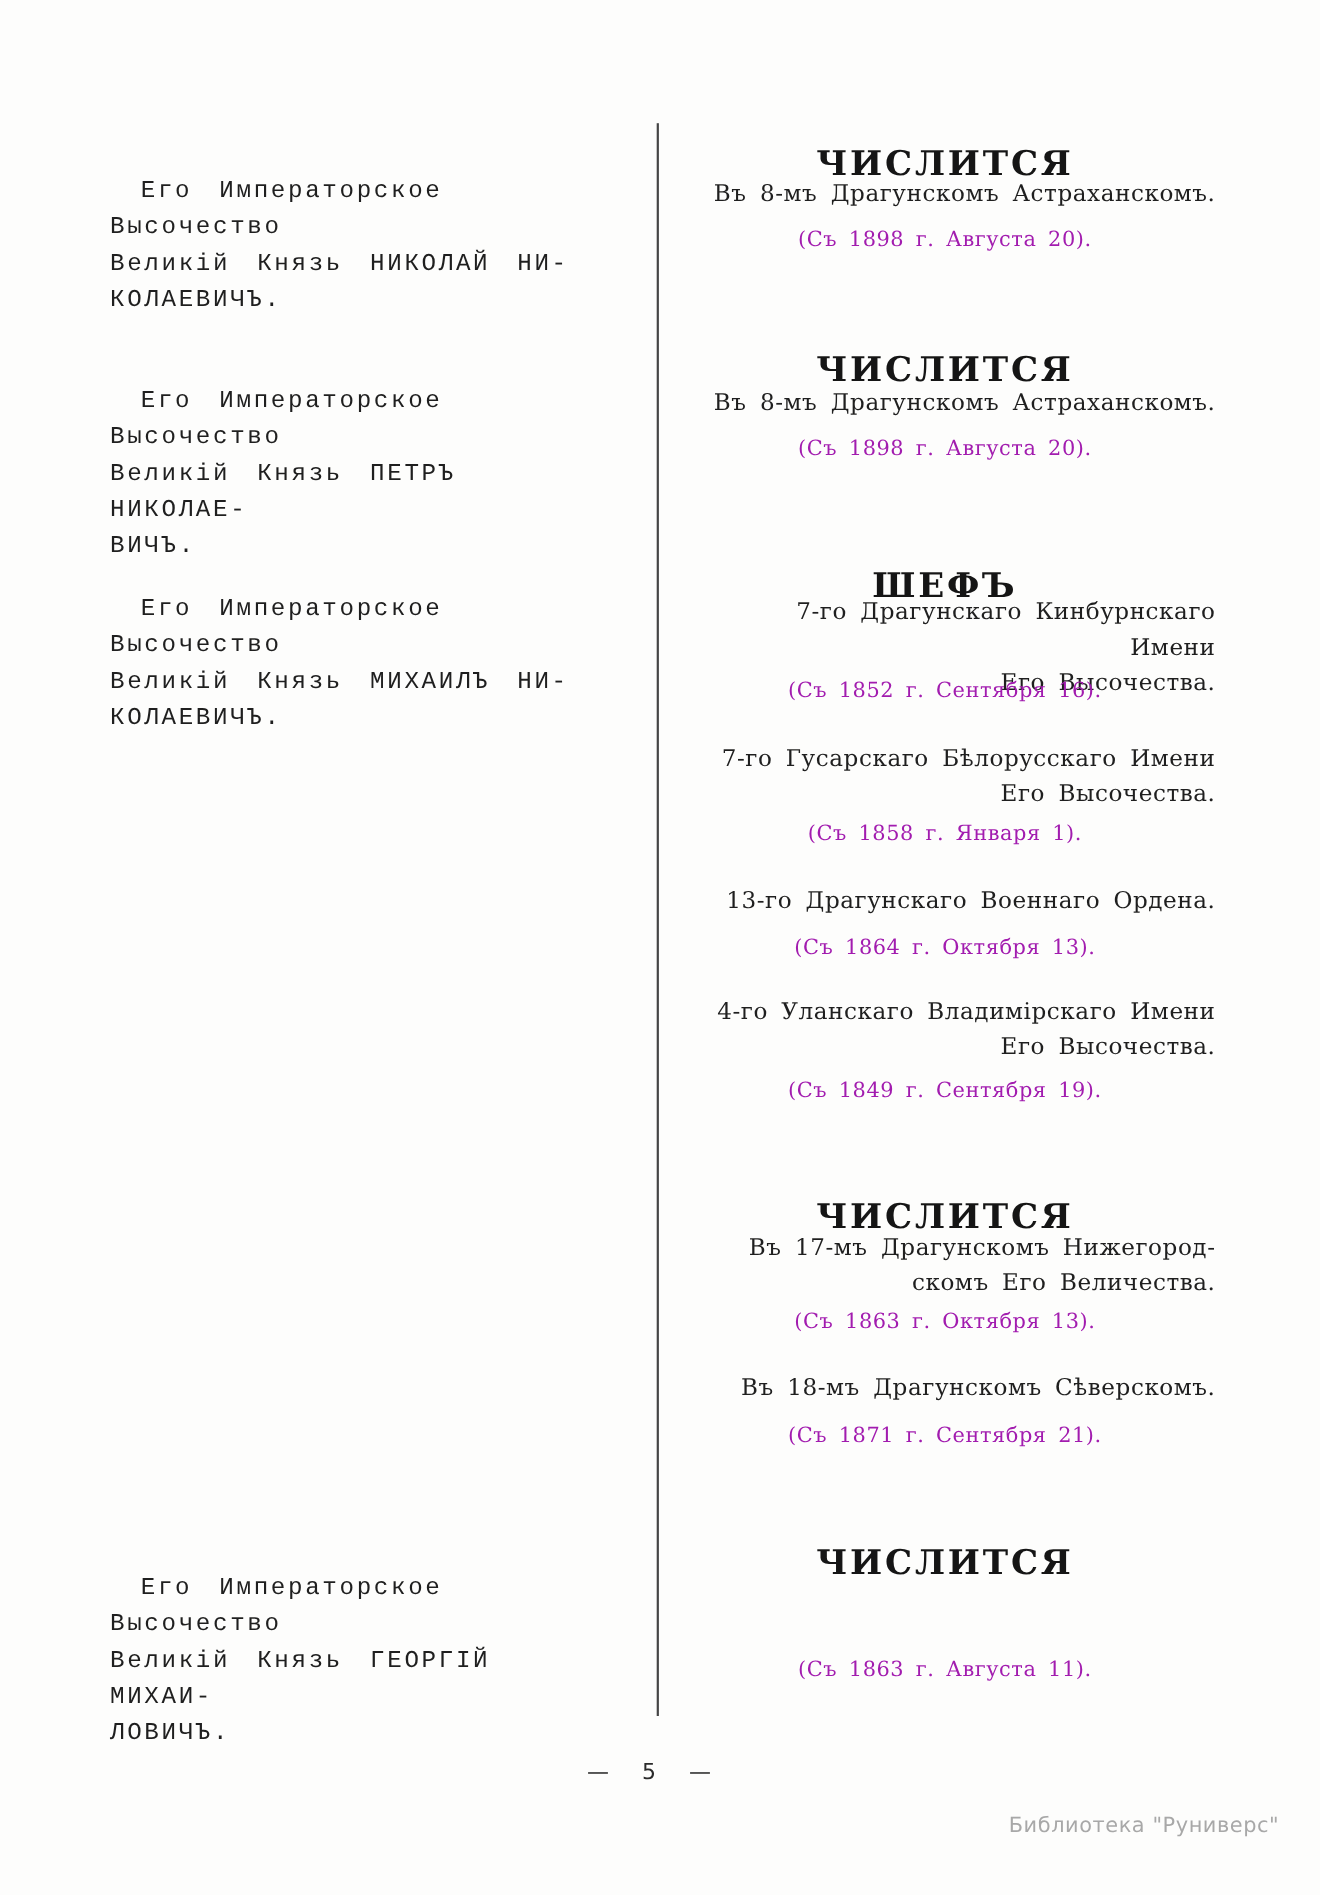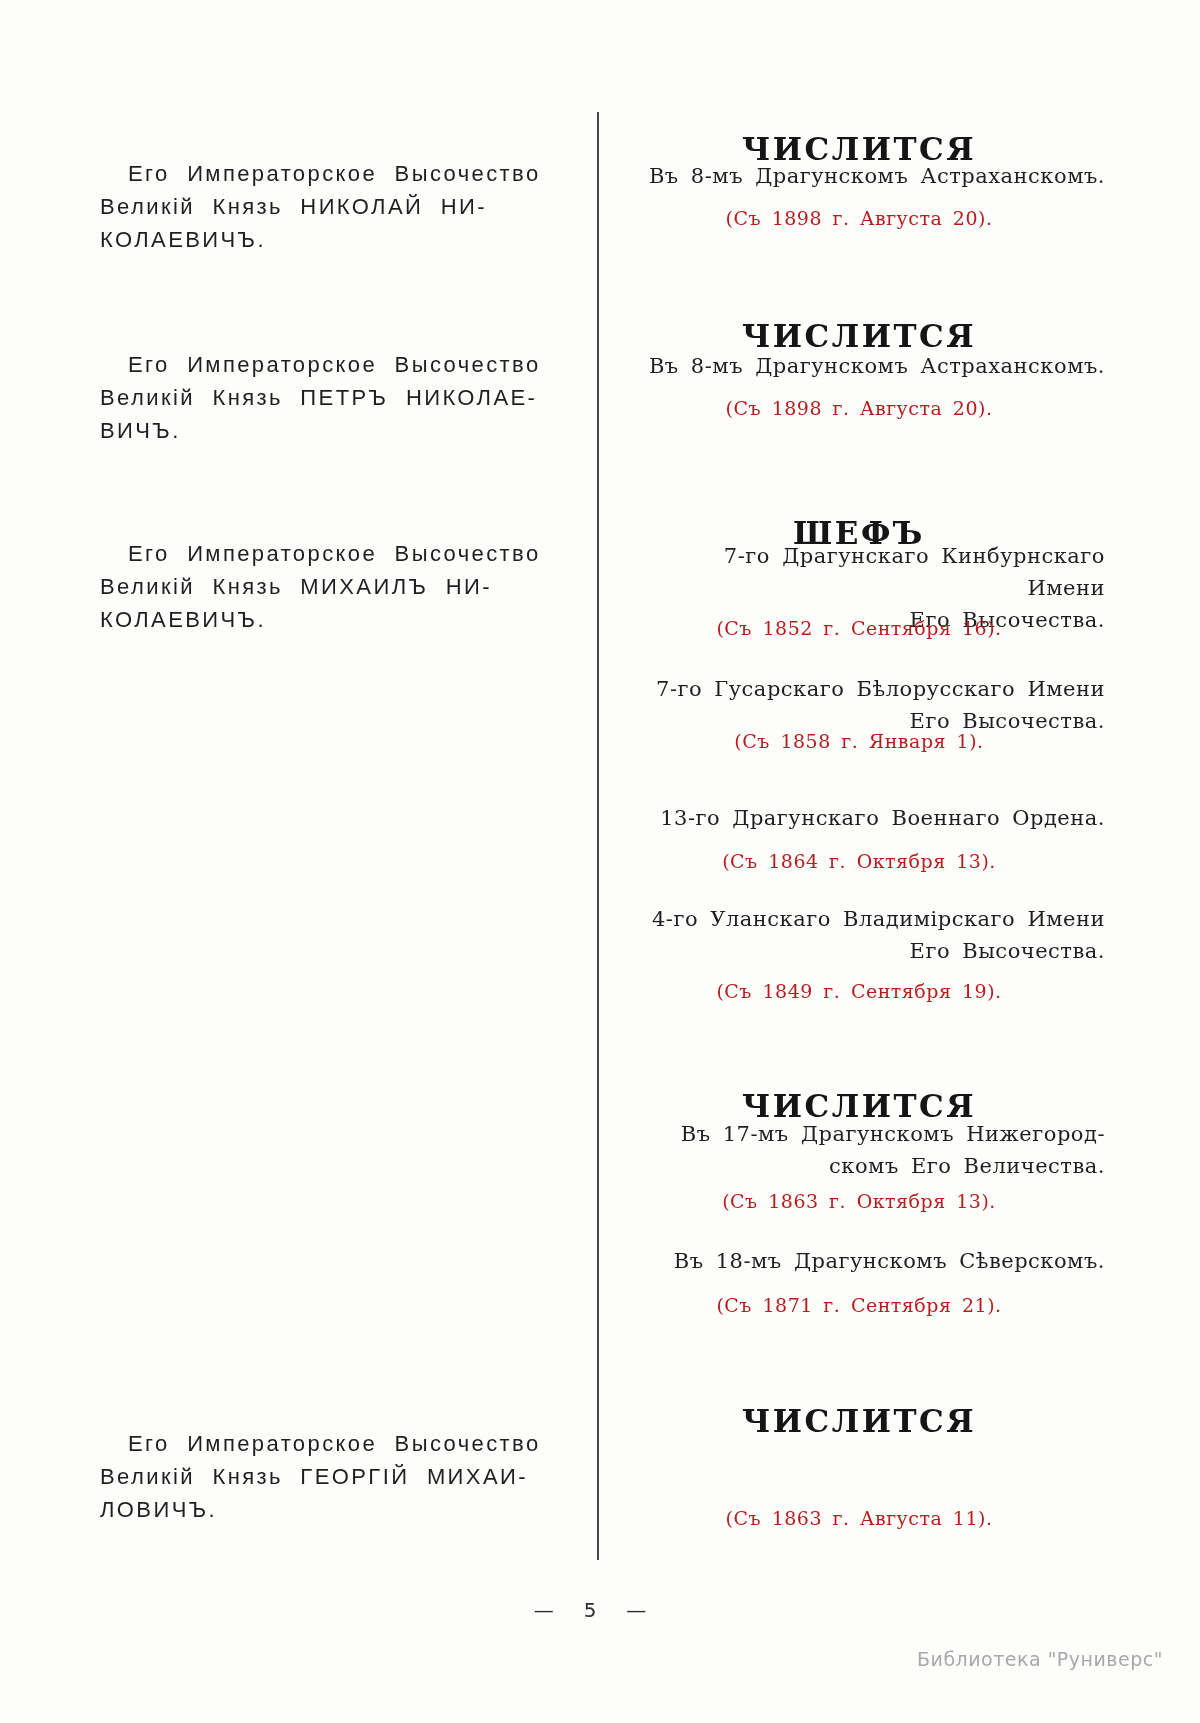--- a/index.html
+++ b/index.html
@@ -17,21 +17,21 @@
     top: 112px;
     width: 2px;
     height: 1448px;
     background: #454545;
   }
   
   .lcol {
     position: absolute;
     left: 100px;
     width: 452px;
-    font-family: Liberation Sans, sans-serif;
+    font-family: Liberation Mono, monospace;
     font-size: 22px;
     line-height: 33px;
     letter-spacing: 2.4px;
     word-spacing: 9px;
     white-space: pre-line;
     text-indent: 28px;
     color: #1f1f1f;
   }
   
   .heading {
@@ -64,21 +64,21 @@
   .rdate {
     position: absolute;
     left: 613px;
     width: 492px;
     text-align: center;
     font-family: "DejaVu Serif", serif;
     font-size: 19px;
     line-height: 26px;
     letter-spacing: 0.5px;
     word-spacing: 4px;
-    color: #b91c1c;
+    color: #a21caf;
   }
   .footer {
     position: absolute;
     left: 440px;
     top: 1598px;
     width: 300px;
     text-align: center;
     font-family: "DejaVu Sans", sans-serif;
     font-size: 20px;
     color: #2a2a2a;
@@ -121,21 +121,21 @@
   <div class="heading" style="top:292px">ЧИСЛИТСЯ</div>
   <div class="rpara" style="top:350px">Въ 8-мъ Драгунскомъ Астраханскомъ.</div>
   <div class="rdate" style="top:395px">(Съ 1898 г. Августа 20).</div>
 
   <div class="heading" style="top:489px">ШЕФЪ</div>
   <div class="rpara" style="top:540px">7-го Драгунскаго Кинбурнскаго Имени
 Его Высочества.</div>
   <div class="rdate" style="top:615px">(Съ 1852 г. Сентября 16).</div>
   <div class="rpara" style="top:673px">7-го Гусарскаго Бѣлорусскаго Имени
 Его Высочества.</div>
-  <div class="rdate" style="top:728px">(Съ 1858 г. Января 1).</div>
+  <div class="rdate" style="top:745px">(Съ 1858 г. Января 1).</div>
   <div class="rpara" style="top:802px">13-го Драгунскаго Военнаго Ордена.</div>
   <div class="rdate" style="top:848px">(Съ 1864 г. Октября 13).</div>
   <div class="rpara" style="top:903px">4-го Уланскаго Владимірскаго Имени
 Его Высочества.</div>
   <div class="rdate" style="top:978px">(Съ 1849 г. Сентября 19).</div>
 
   <div class="heading" style="top:1062px">ЧИСЛИТСЯ</div>
   <div class="rpara" style="top:1118px">Въ 17-мъ Драгунскомъ Нижегород-
 скомъ Его Величества.</div>
   <div class="rdate" style="top:1188px">(Съ 1863 г. Октября 13).</div>

